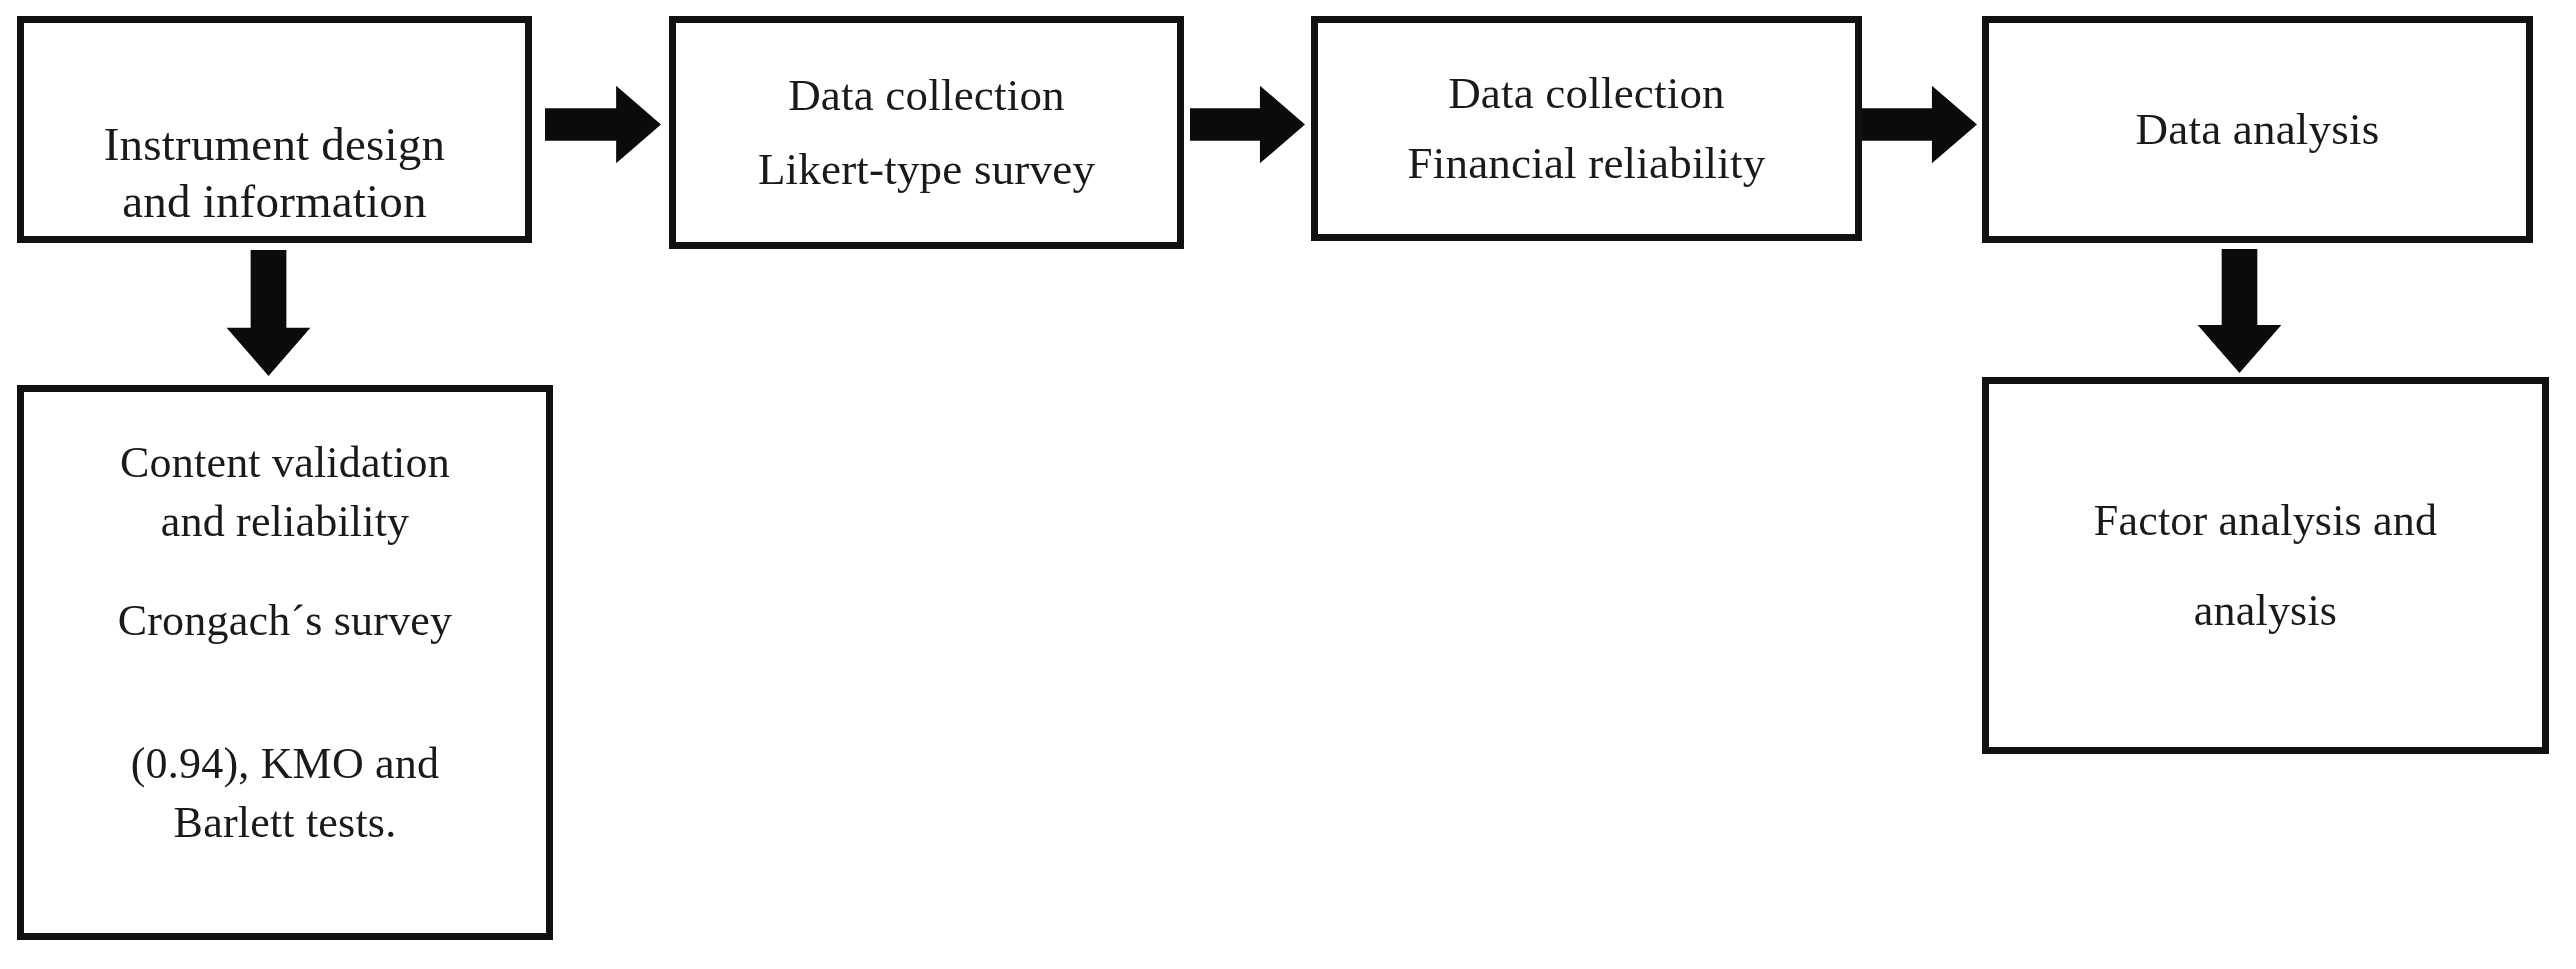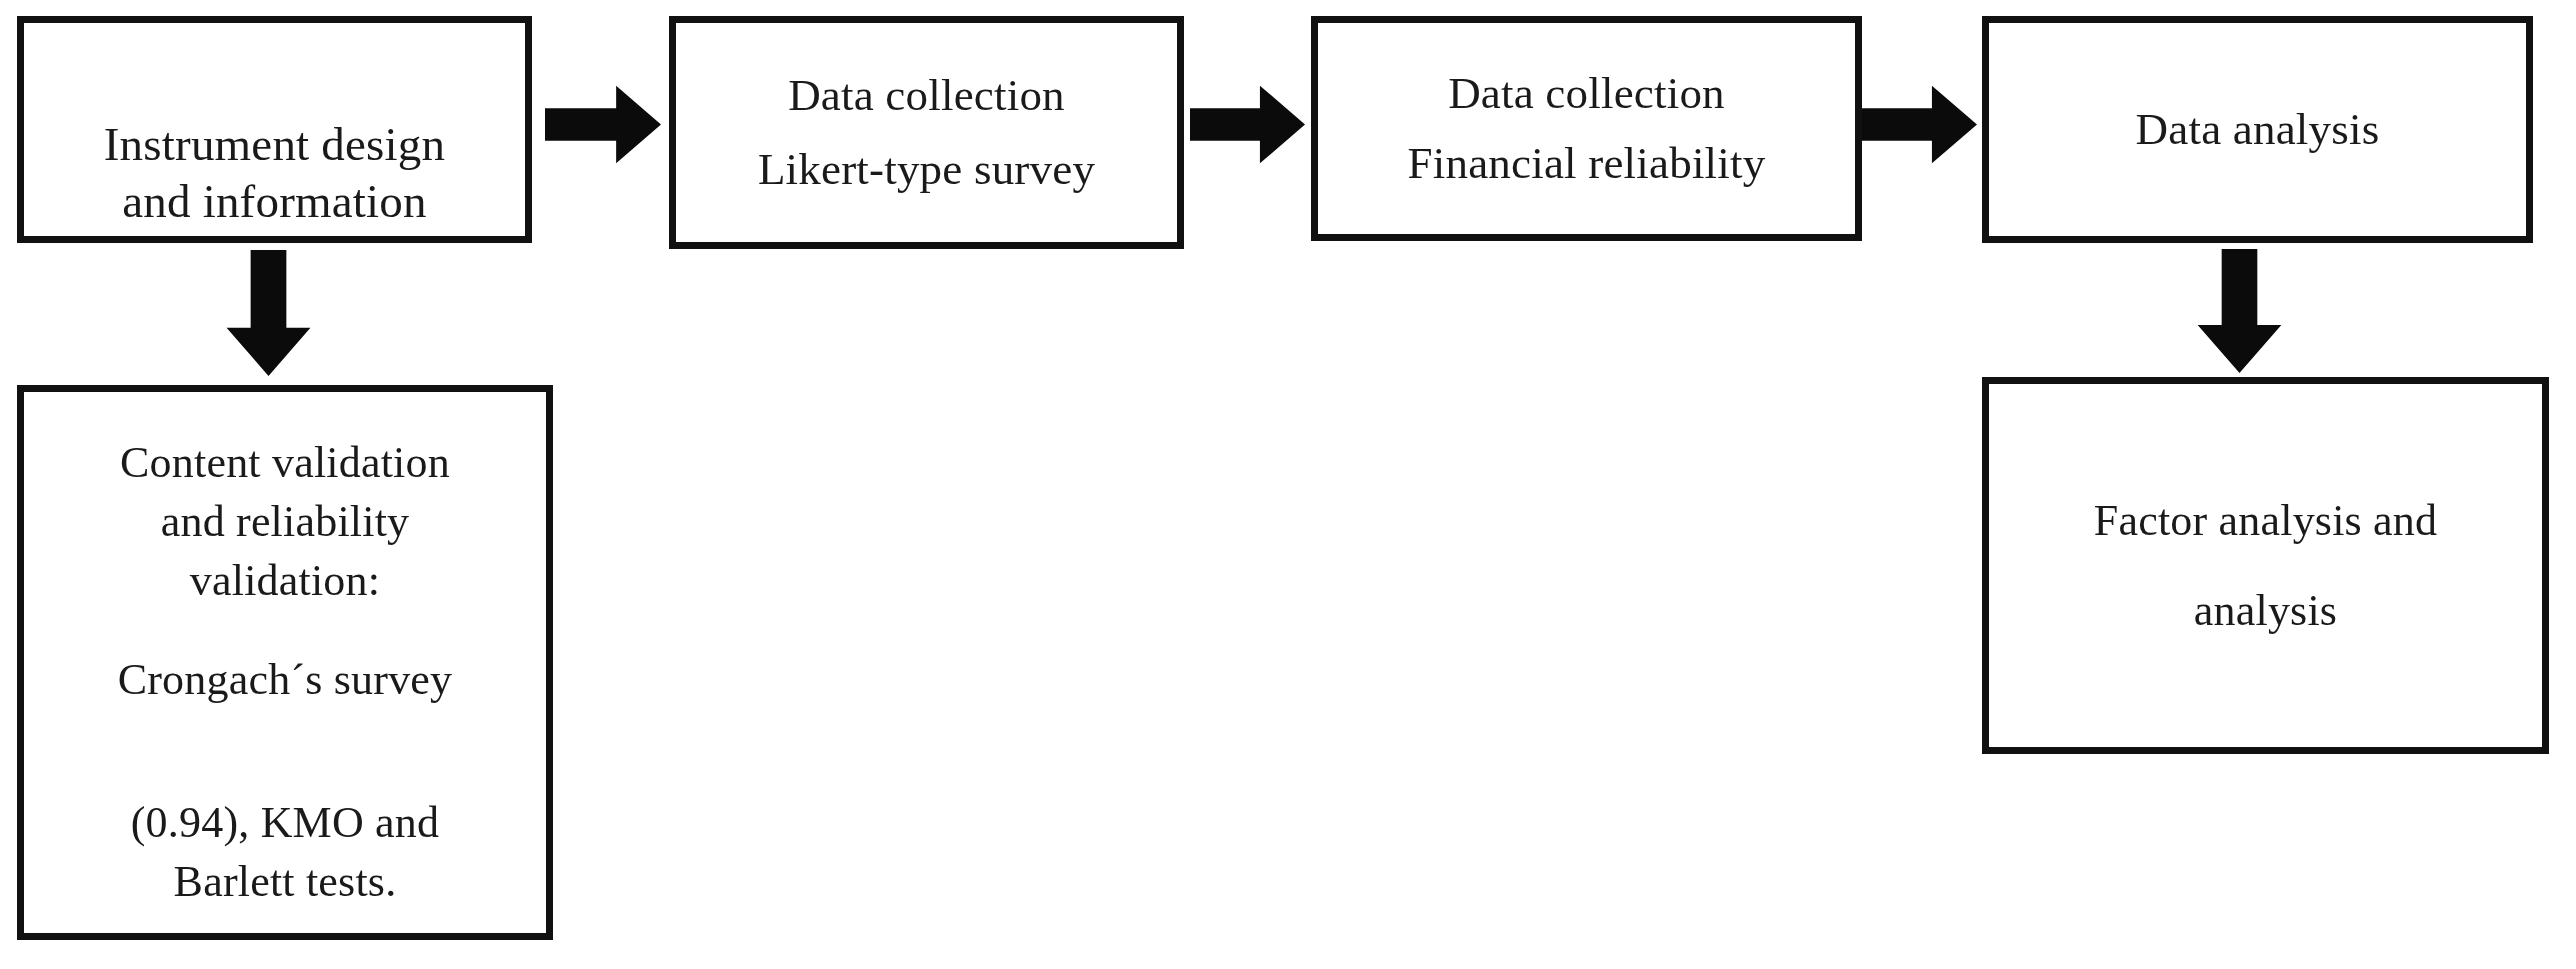--- a/index.html
+++ b/index.html
@@ -107,21 +107,20 @@
   </div>
 
   <div class="flow-box" id="box-data-analysis">
     <span class="line">Data analysis</span>
   </div>
 
   <div class="flow-box" id="box-content-validation">
     <div class="group">
       <span class="line">Content validation</span>
       <span class="line">and reliability</span>
-      <span class="line">validation:</span>
     </div>
     <div class="group">
       <span class="line">Crongach´s survey</span>
     </div>
     <div class="group">
       <span class="line">(0.94), KMO and</span>
       <span class="line">Barlett tests.</span>
     </div>
   </div>
 

